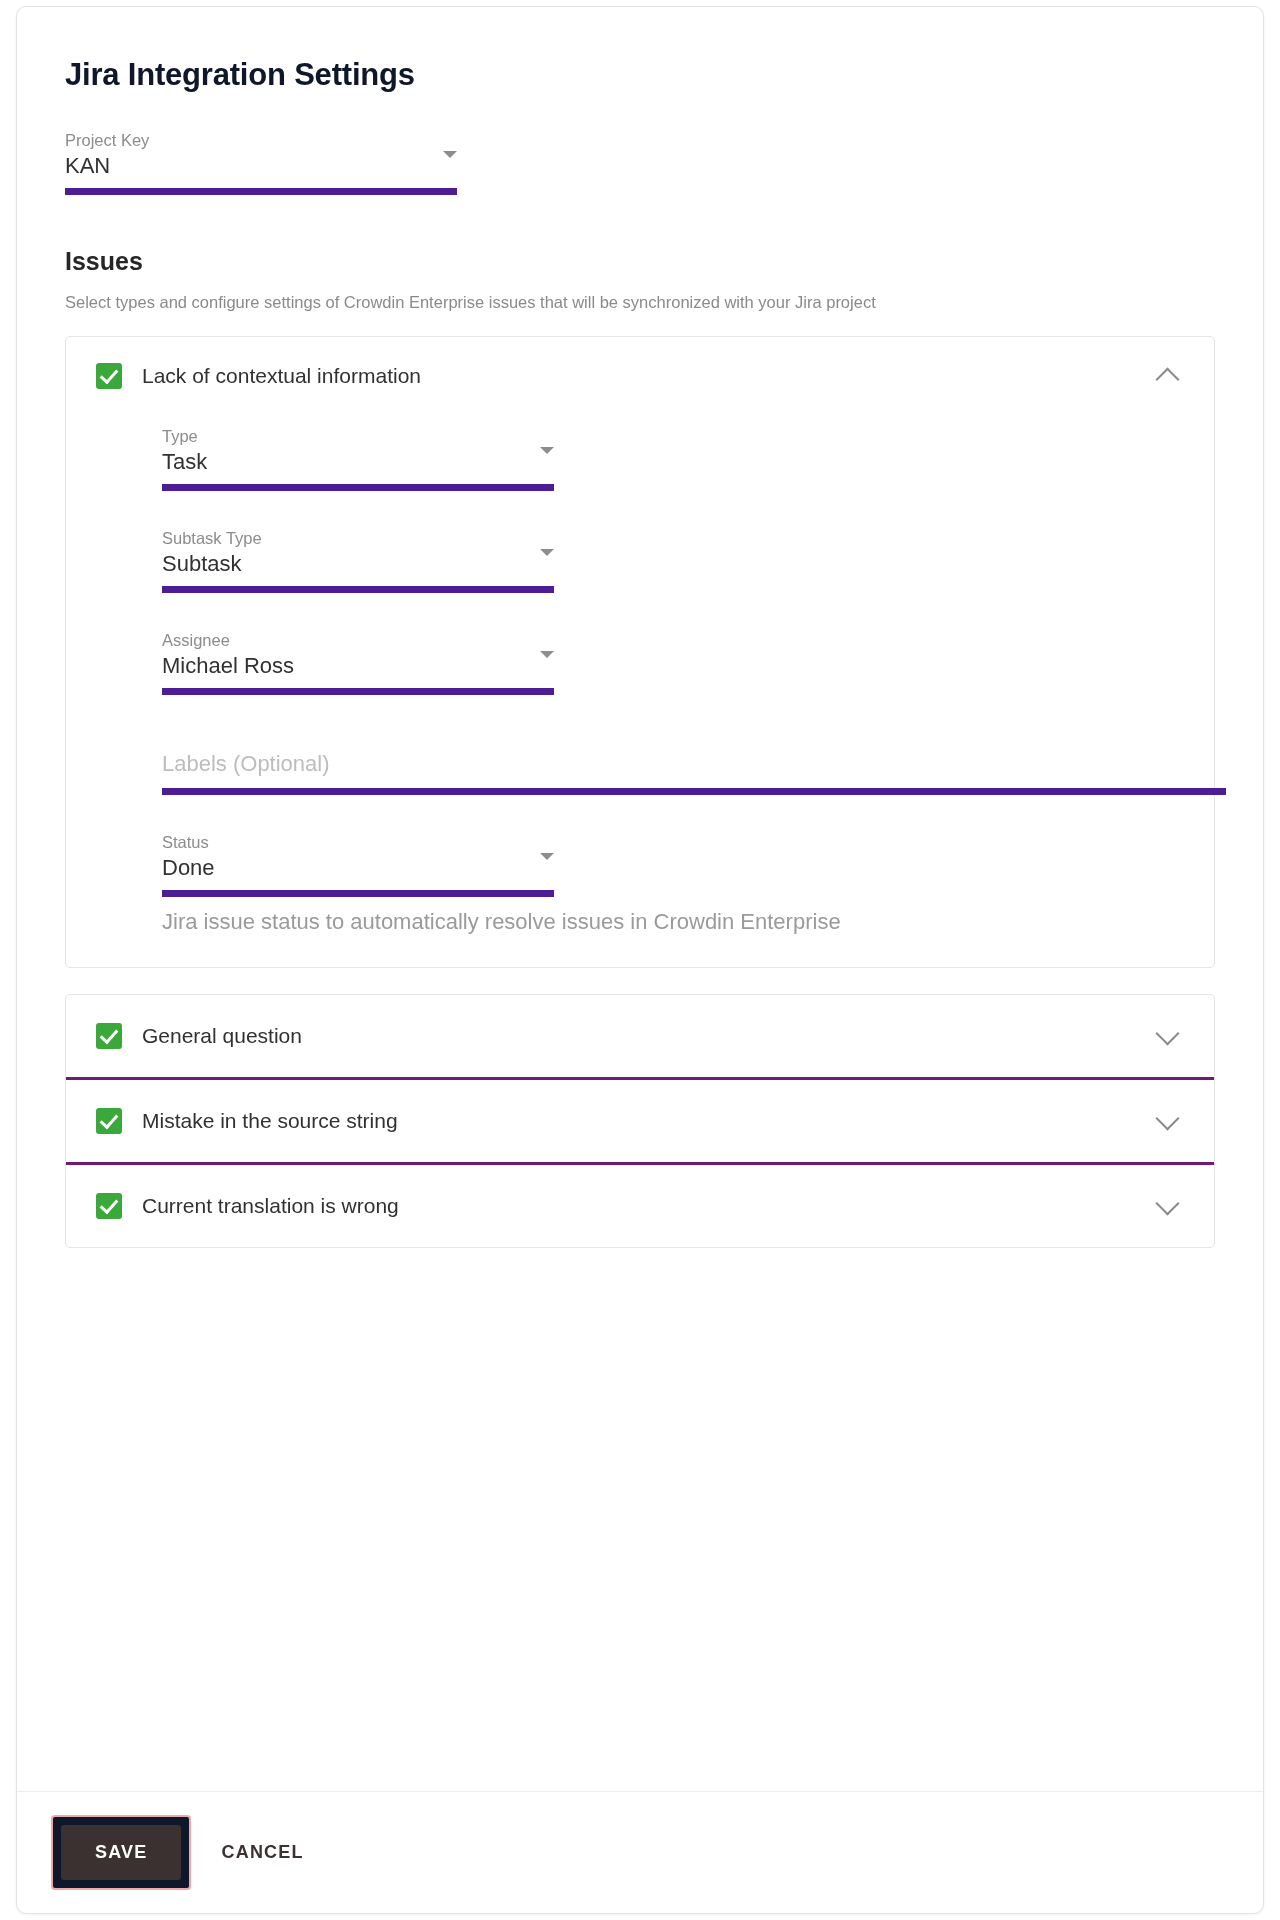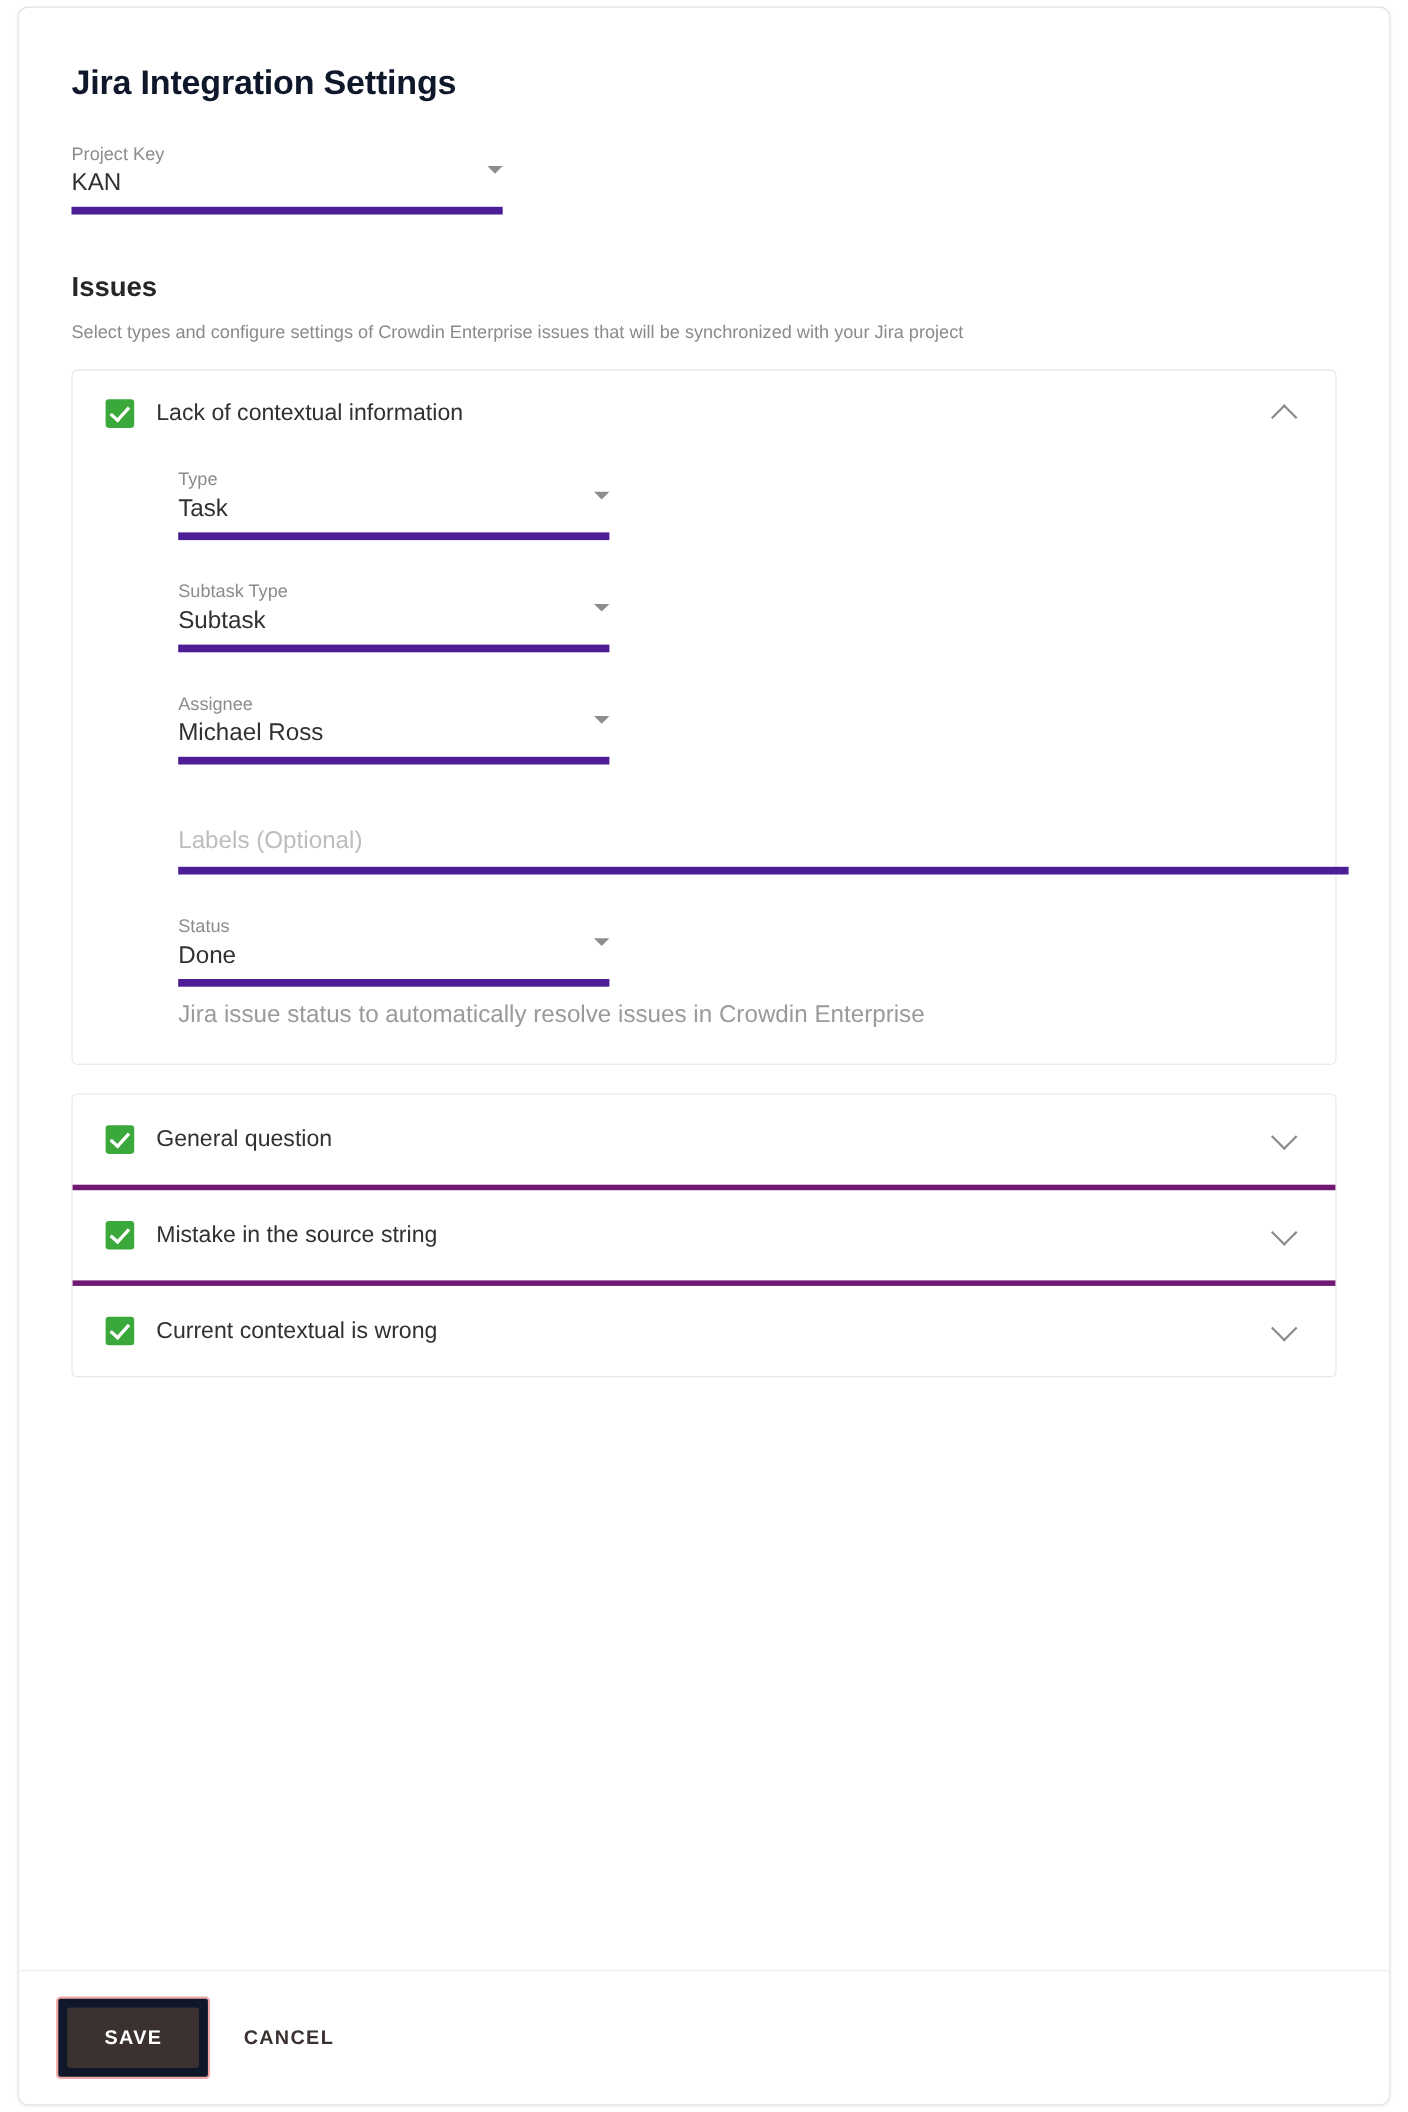--- a/index.html
+++ b/index.html
@@ -154,21 +154,21 @@
 
   .collapsed-group {
     border: 1px solid #e6e6e6;
     border-radius: 5px;
     margin-top: 26px;
   }
   .collapsed-row {
     display: flex;
     align-items: center;
     padding: 28px 28px 28px 30px;
-    border-bottom: 5px solid #701a75;
+    border-bottom: 3px solid #701a75;
   }
   .collapsed-row:last-child { border-bottom: none; }
 
   .footer {
     position: absolute;
     left: 0;
     bottom: 0;
     width: 100%;
     border-top: 1px solid #ececec;
     height: 122px;
@@ -283,21 +283,21 @@
         <span class="card-title">General question</span>
         <span class="chev"></span>
       </div>
       <div class="collapsed-row">
         <span class="checkbox"></span>
         <span class="card-title">Mistake in the source string</span>
         <span class="chev"></span>
       </div>
       <div class="collapsed-row">
         <span class="checkbox"></span>
-        <span class="card-title">Current contextual is wrong</span>
+        <span class="card-title">Current translation is wrong</span>
         <span class="chev"></span>
       </div>
     </div>
 
   </div>
 
   <div class="footer">
     <span class="save-wrap">
       <button class="save-btn">SAVE</button>
     </span>

